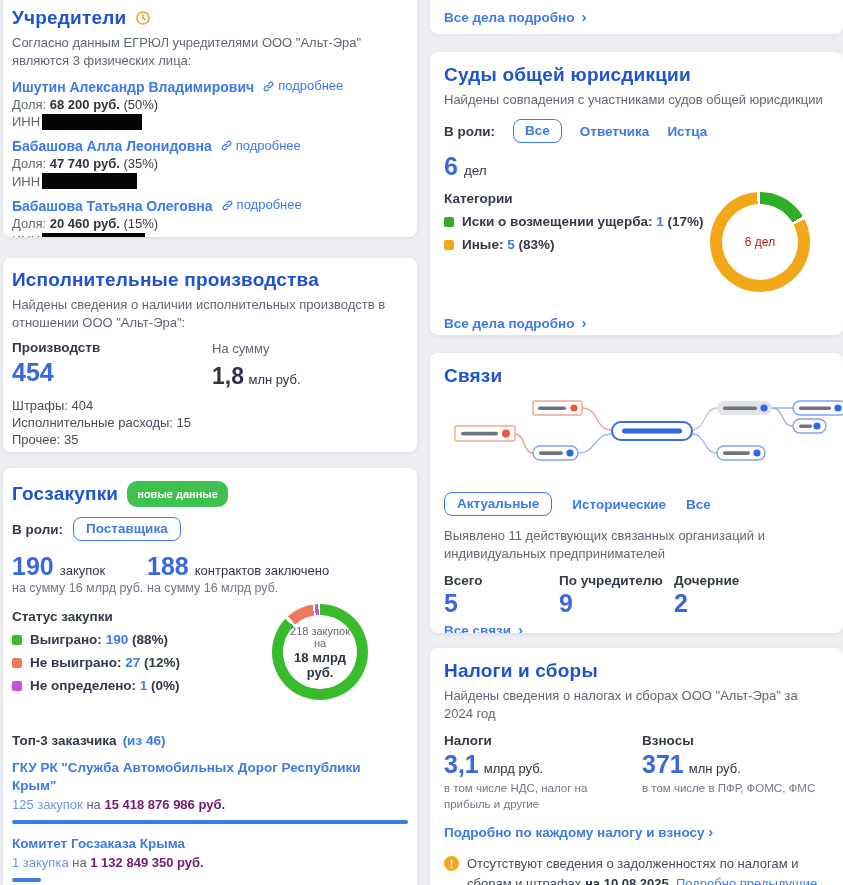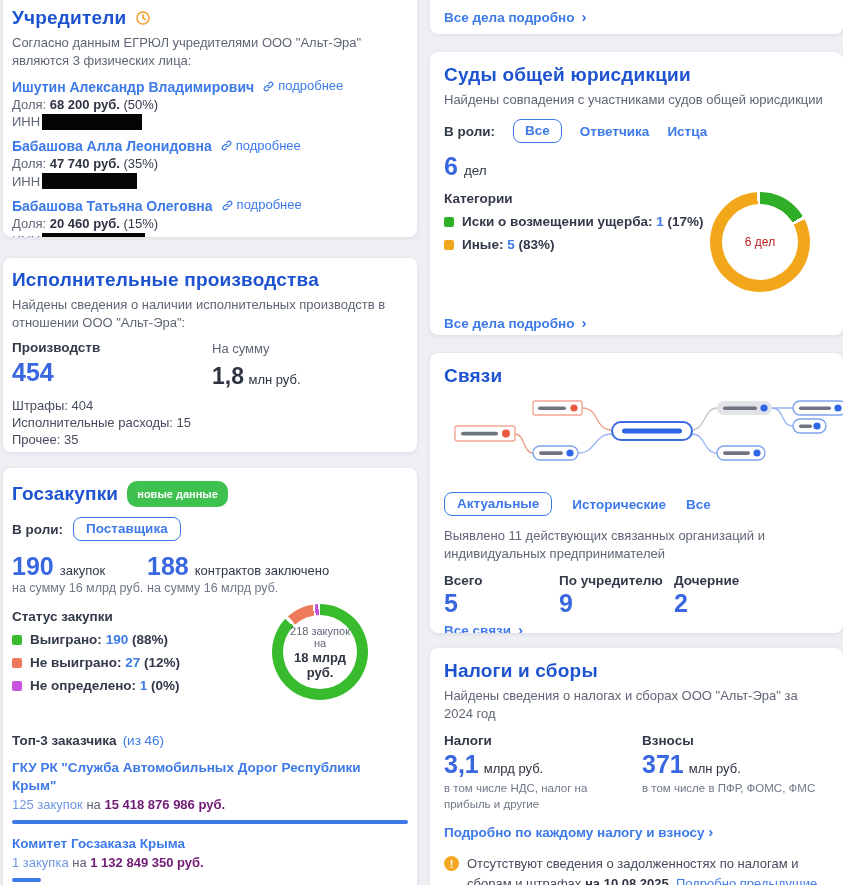--- a/index.html
+++ b/index.html
@@ -274,21 +274,21 @@
 
   <div class="donut" id="donut-proc">
     <div class="hole">
       <span class="d-top">218 закупок на</span>
       <span class="d-bot">18 млрд руб.</span>
     </div>
   </div>
 
   <div class="top3-row">
     <span class="lbl-bold">Топ-3 заказчика</span>
-    <a class="plain-link" style="font-weight:400">(из 46)</a>
+    <a class="plain-link" style="font-weight:700">(из 46)</a>
   </div>
 
   <div class="cust">
     <a class="cust-name">ГКУ РК "Служба Автомобильных Дорог Республики Крым"</a>
     <div class="cust-sub">
       <span class="cust-count">125 закупок</span>
       <span class="grey">на</span>
       <span class="cust-amt">15 418 876 986 руб.</span>
     </div>
     <div class="cust-bar" style="width:396px"></div>

